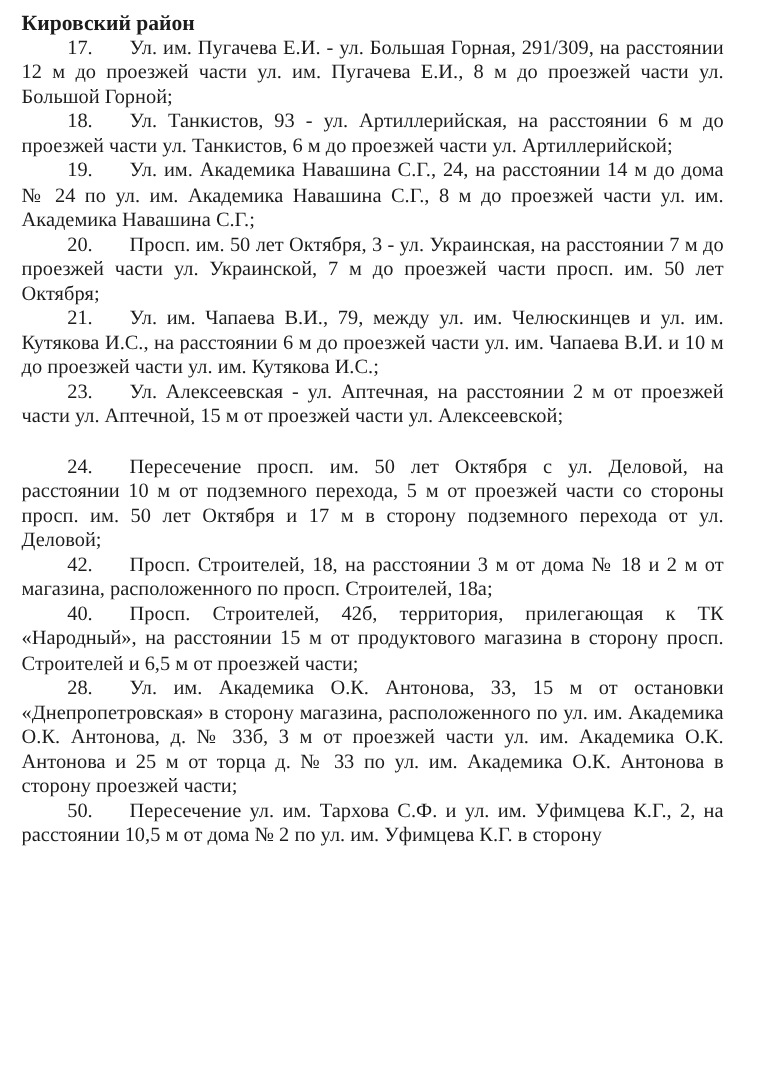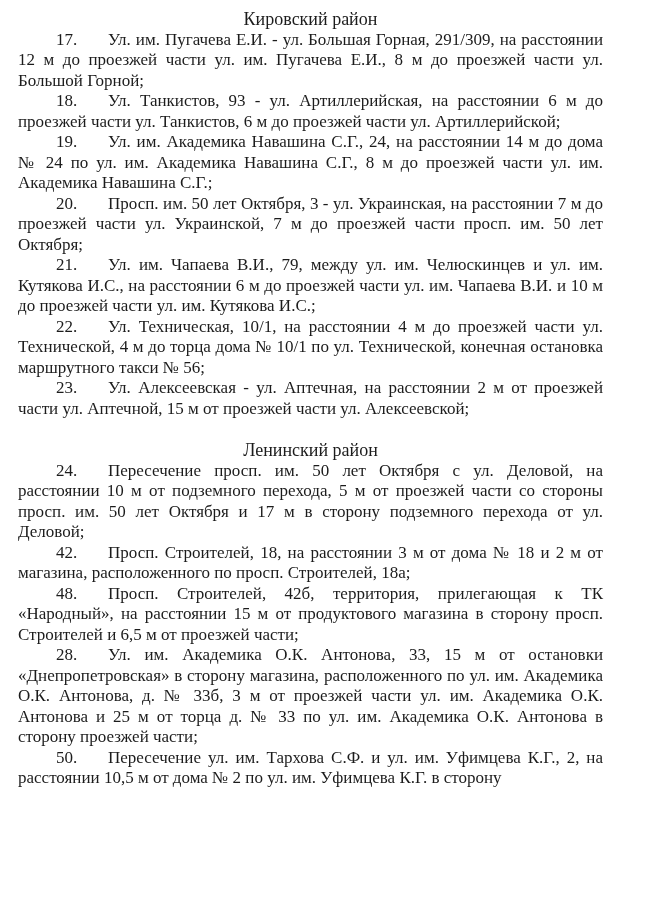--- a/index.html
+++ b/index.html
@@ -20,24 +20,23 @@
     font-size: 17px;
     line-height: 20.5px;
     color: #1c1c1c;
     -webkit-font-smoothing: antialiased;
   }
   .section { margin: 0; }
   .section + .section { margin-top: 21px; }
   .section-title {
     margin: 0;
     padding: 0;
-    text-align: center;
     font-size: 18px;
     line-height: 20.5px;
-    font-weight: normal;
+    font-weight: bold;
   }
   .items { margin: 0; }
   .item {
     margin: 0;
     padding: 0;
     text-align: justify;
     text-indent: 38px;
   }
   .item-number {
     display: inline-block;
@@ -51,28 +50,26 @@
 <div class="page">
   <main>
       <section class="section">
     <h2 class="section-title">Кировский район</h2>
     <div class="items">
           <p class="item"><span class="item-number">17.</span><span>Ул. им. Пугачева Е.И. - ул. Большая Горная, 291/309, на расстоянии 12 м до проезжей части ул. им. Пугачева Е.И., 8 м до проезжей части ул. Большой Горной;</span></p>
           <p class="item"><span class="item-number">18.</span><span>Ул. Танкистов, 93 - ул. Артиллерийская, на расстоянии 6 м до проезжей части ул. Танкистов, 6 м до проезжей части ул. Артиллерийской;</span></p>
           <p class="item"><span class="item-number">19.</span><span>Ул. им. Академика Навашина С.Г., 24, на расстоянии 14 м до дома № 24 по ул. им. Академика Навашина С.Г., 8 м до проезжей части ул. им. Академика Навашина С.Г.;</span></p>
           <p class="item"><span class="item-number">20.</span><span>Просп. им. 50 лет Октября, 3 - ул. Украинская, на расстоянии 7 м до проезжей части ул. Украинской, 7 м до проезжей части просп. им. 50 лет Октября;</span></p>
           <p class="item"><span class="item-number">21.</span><span>Ул. им. Чапаева В.И., 79, между ул. им. Челюскинцев и ул. им. Кутякова И.С., на расстоянии 6 м до проезжей части ул. им. Чапаева В.И. и 10 м до проезжей части ул. им. Кутякова И.С.;</span></p>
-          <p class="item"><span class="item-number">22.</span><span>Ул. Техническая, 10/1, на расстоянии 4 м до проезжей части ул. Технической, 4 м до торца дома № 10/1 по ул. Технической, конечная остановка маршрутного такси № 56;</span></p>
           <p class="item"><span class="item-number">23.</span><span>Ул. Алексеевская - ул. Аптечная, на расстоянии 2 м от проезжей части ул. Аптечной, 15 м от проезжей части ул. Алексеевской;</span></p>
         </div>
   </section>
       <section class="section">
-    <h2 class="section-title">Ленинский район</h2>
     <div class="items">
           <p class="item"><span class="item-number">24.</span><span>Пересечение просп. им. 50 лет Октября с ул. Деловой, на расстоянии 10 м от подземного перехода, 5 м от проезжей части со стороны просп. им. 50 лет Октября и 17 м в сторону подземного перехода от ул. Деловой;</span></p>
           <p class="item"><span class="item-number">42.</span><span>Просп. Строителей, 18, на расстоянии 3 м от дома № 18 и 2 м от магазина, расположенного по просп. Строителей, 18а;</span></p>
-          <p class="item"><span class="item-number">48.</span><span>Просп. Строителей, 42б, территория, прилегающая к ТК «Народный», на расстоянии 15 м от продуктового магазина в сторону просп. Строителей и 6,5 м от проезжей части;</span></p>
+          <p class="item"><span class="item-number">40.</span><span>Просп. Строителей, 42б, территория, прилегающая к ТК «Народный», на расстоянии 15 м от продуктового магазина в сторону просп. Строителей и 6,5 м от проезжей части;</span></p>
           <p class="item"><span class="item-number">28.</span><span>Ул. им. Академика О.К. Антонова, 33, 15 м от остановки «Днепропетровская» в сторону магазина, расположенного по ул. им. Академика О.К. Антонова, д. № 33б, 3 м от проезжей части ул. им. Академика О.К. Антонова и 25 м от торца д. № 33 по ул. им. Академика О.К. Антонова в сторону проезжей части;</span></p>
           <p class="item"><span class="item-number">50.</span><span>Пересечение ул. им. Тархова С.Ф. и ул. им. Уфимцева К.Г., 2, на расстоянии 10,5 м от дома № 2 по ул. им. Уфимцева К.Г. в сторону</span></p>
         </div>
   </section>
     </main>
 </div>
 
 </body></html>

